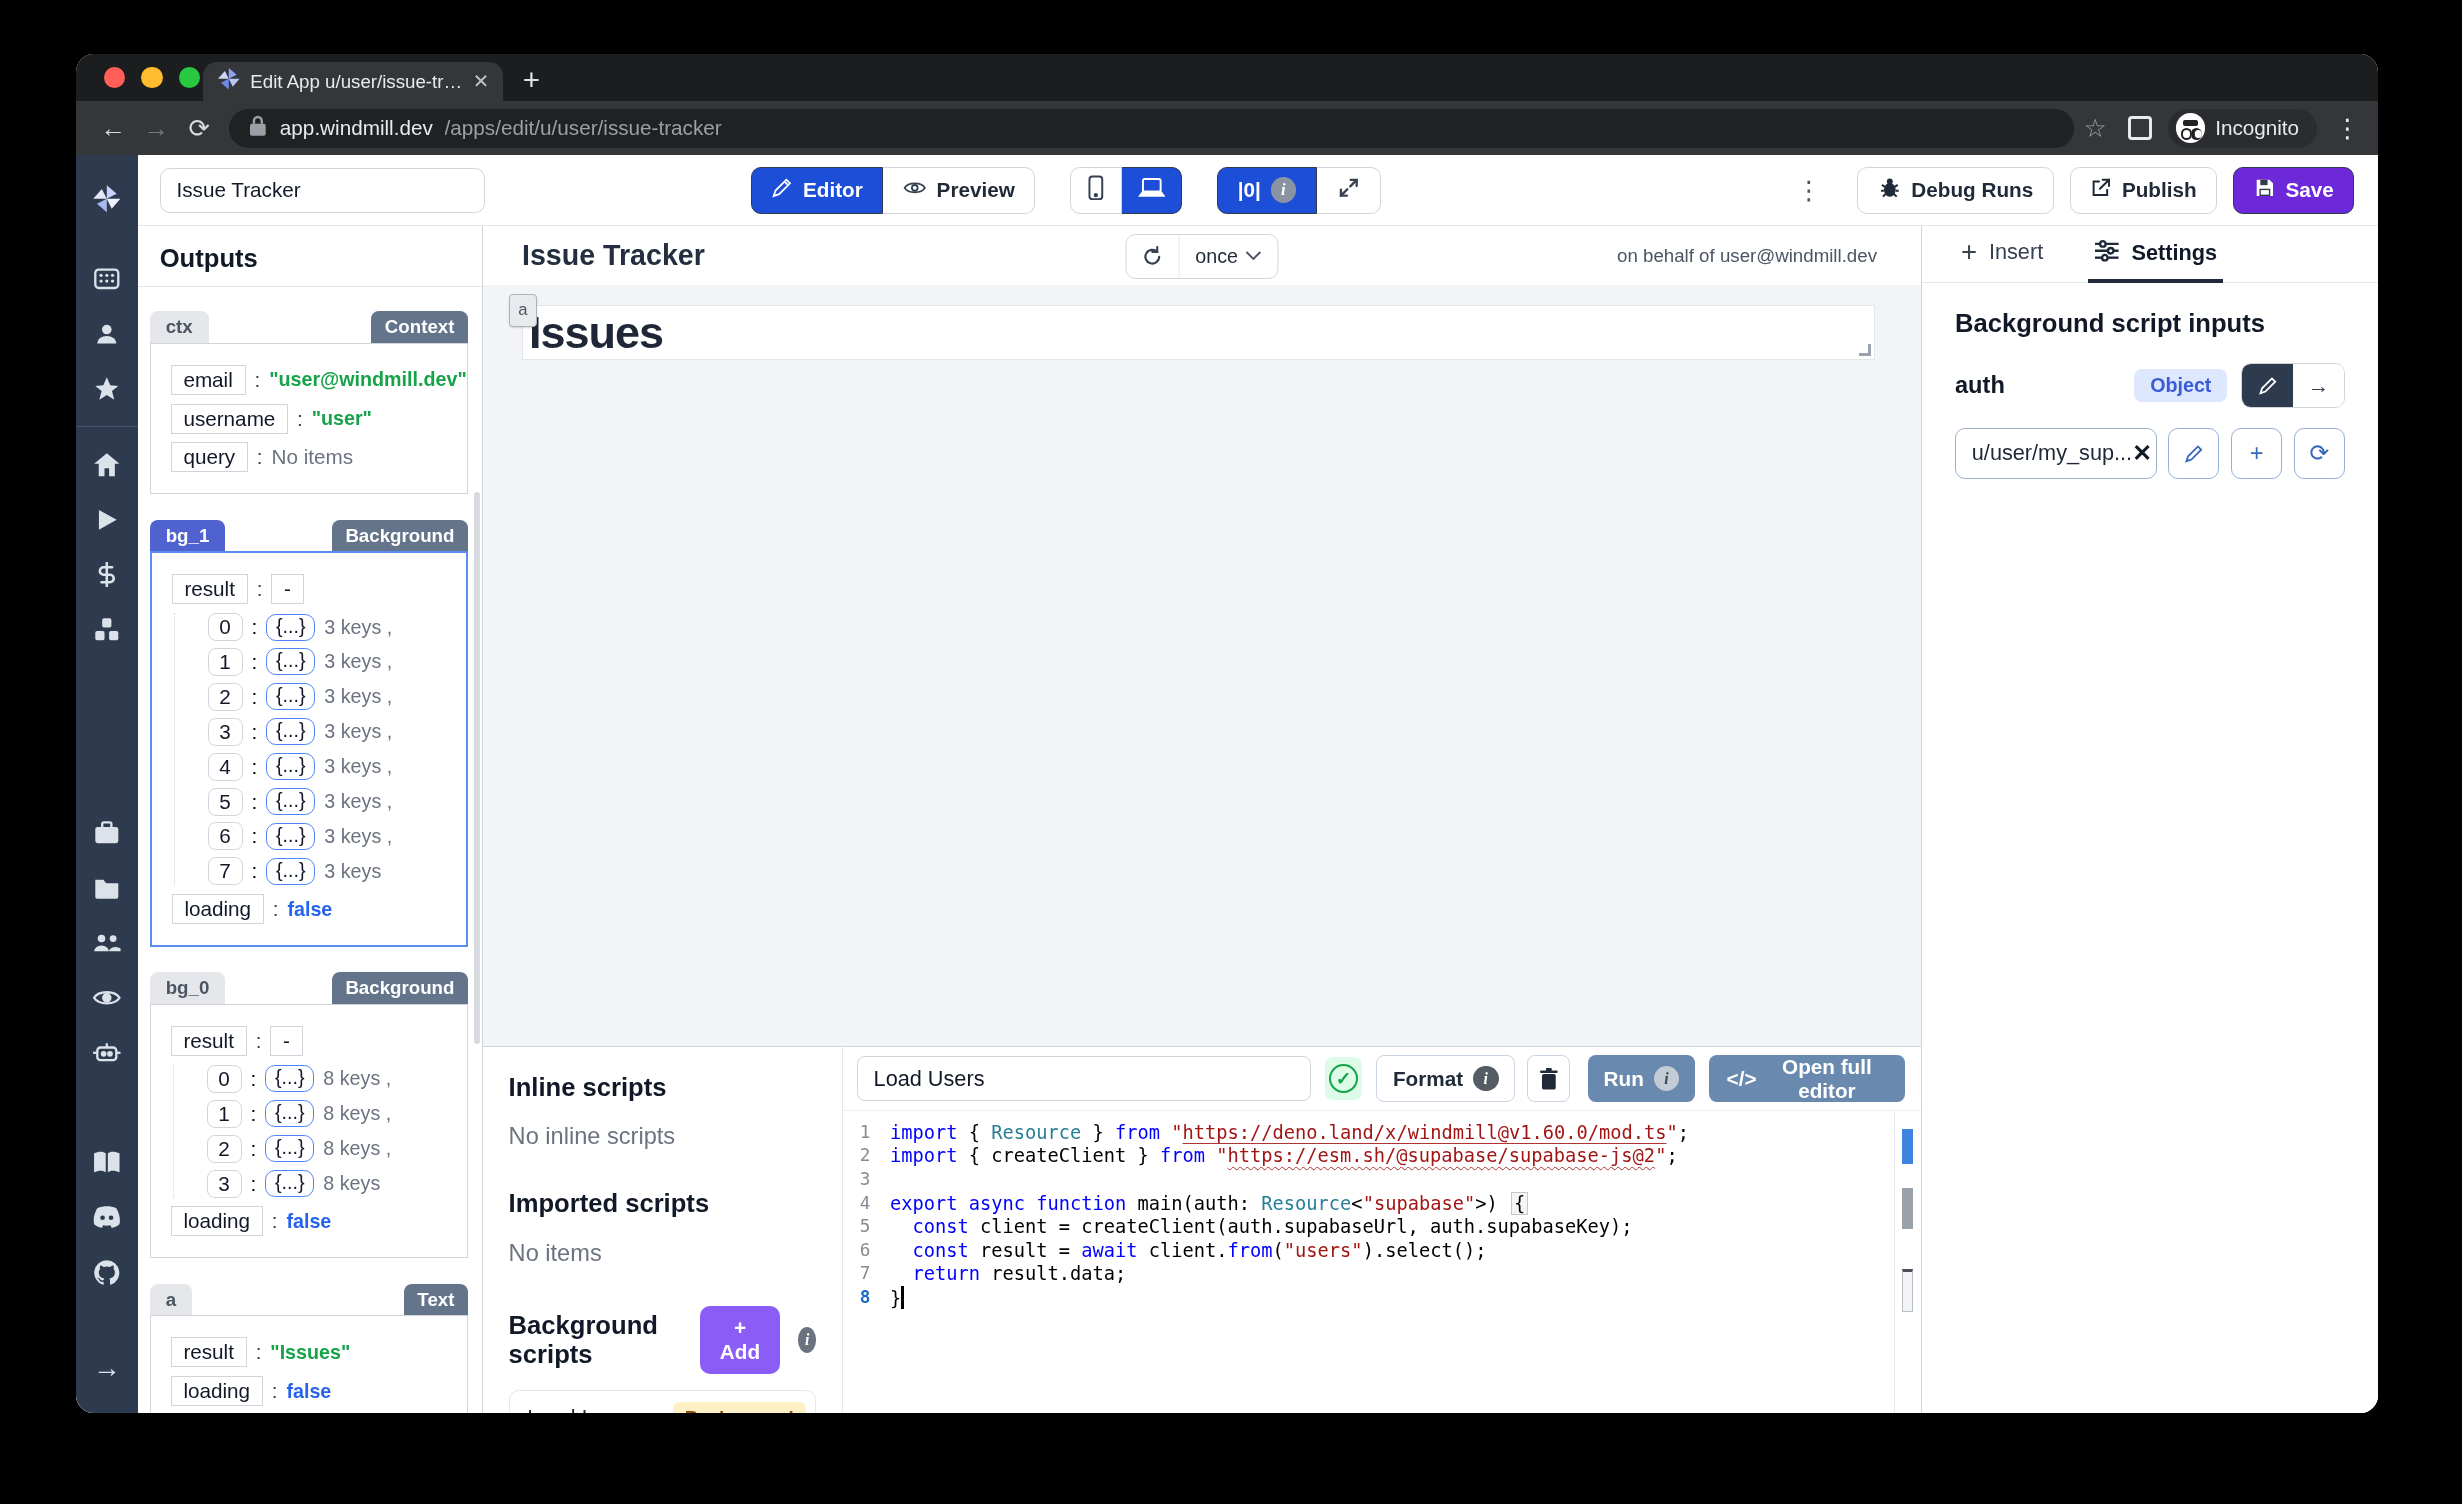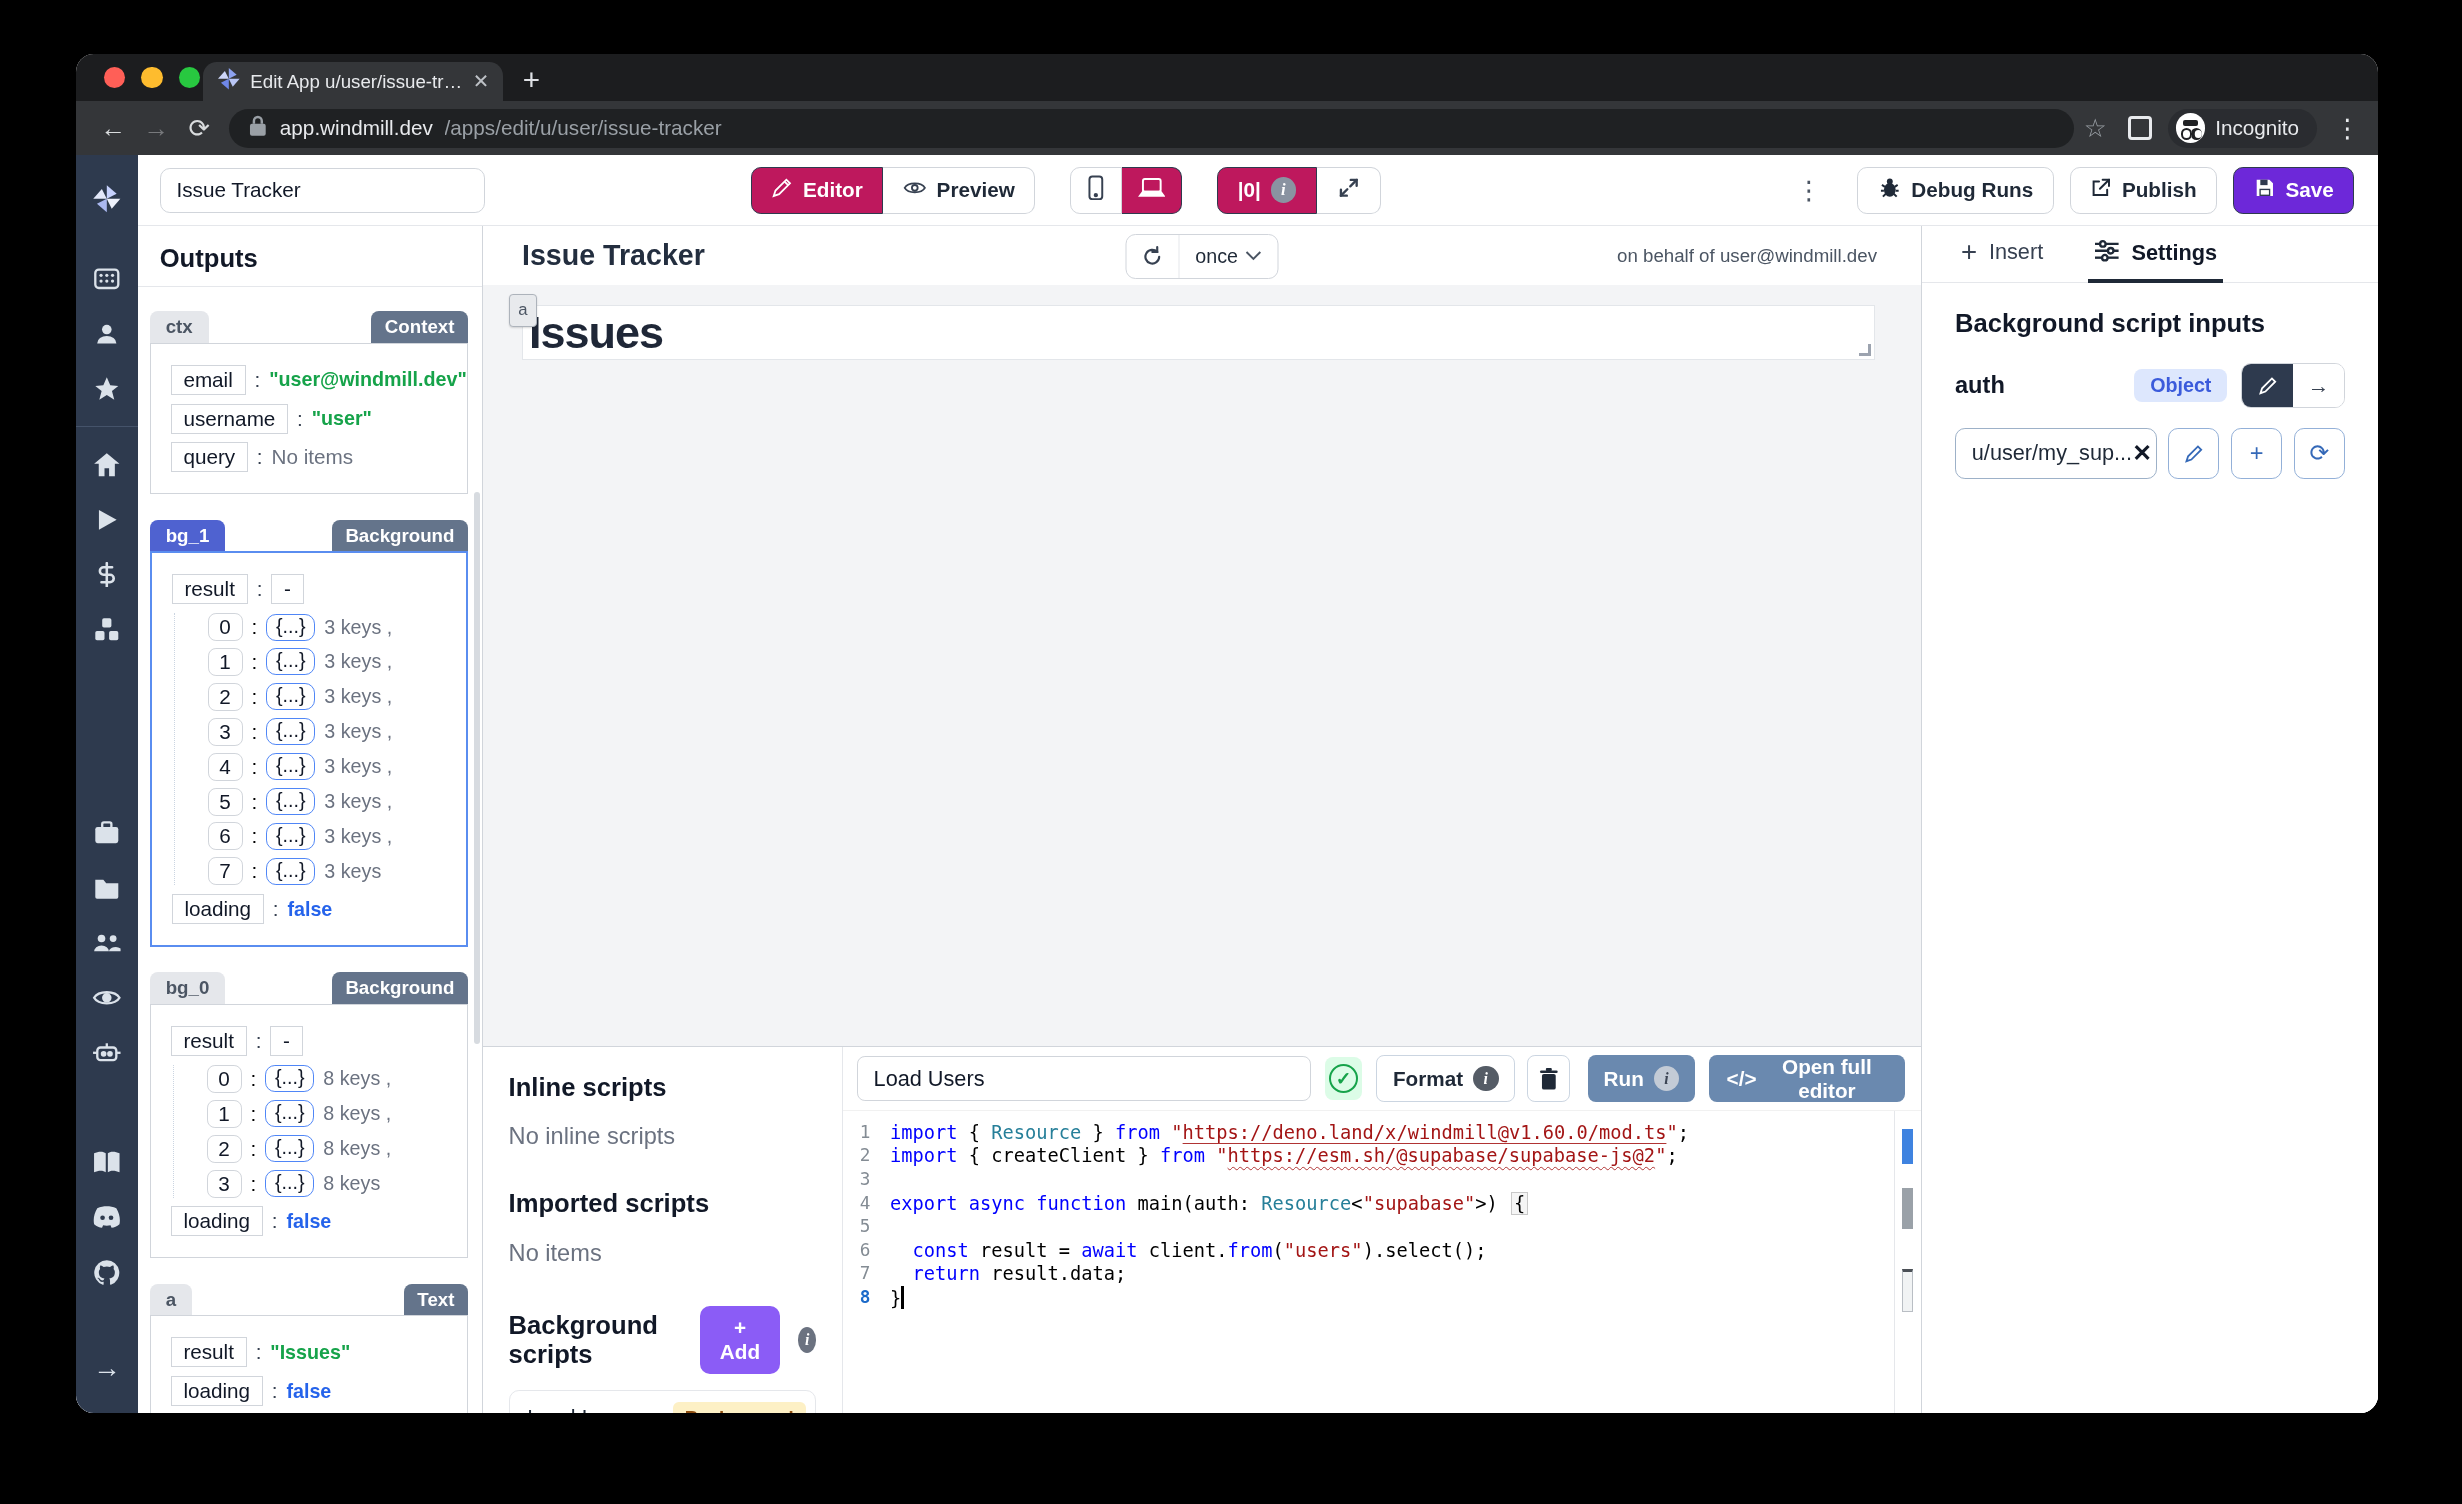--- a/index.html
+++ b/index.html
@@ -51,21 +51,21 @@
   .toolbar { height:71px; border-bottom:1px solid #e5e7eb; display:flex; align-items:center;
     padding:0 23.6px 0 21.7px; flex:none; background:#fff; }
   .appname { width:325px; height:45px; border:1px solid #d1d5db; border-radius:9.9px; padding:0 15.8px;
     font-size:20.7px; color:#111827; font-family:inherit; }
   .seg { display:flex; margin-left:266px; }
   .seg + .seg { margin-left:35px; }
   .seg-btn { height:47px; display:flex; align-items:center; gap:9.9px; padding:0 19.7px; font-size:20.7px;
     font-weight:600; color:#1f2937; background:#fff; border:1px solid #d1d5db; }
   .seg-btn:first-child { border-radius:9.9px 0 0 9.9px; }
   .seg-btn:last-child { border-radius:0 9.9px 9.9px 0; border-left:none; }
-  .seg-btn.dark { background:#be185d; color:#fff; border-color:#2e3a4e; }
+  .seg-btn.dark { background:#1d4ed8; color:#fff; border-color:#2e3a4e; }
   .info-dot { width:25.6px; height:25.6px; border-radius:50%; background:#8a93a1; color:#fff; font-size:16.7px;
     font-weight:700; display:inline-flex; align-items:center; justify-content:center; font-family:"Liberation Serif",serif; font-style:italic; }
   .tb-spacer { flex:1; }
   .tb-kebab { color:#4b5563; font-size:25.6px; margin-right:19.7px; }
   .tb-btn { height:47px; display:flex; align-items:center; gap:9.9px; padding:0 19.7px; font-size:20.7px; font-weight:600;
     color:#1f2937; background:#fff; border:1px solid #d1d5db; border-radius:9.9px; margin-left:15.8px; }
   .tb-btn.dark { background:#6d28d9; color:#fff; border-color:#2e3a4e; }
 
   
   .content { flex:1; display:flex; min-height:0; }
@@ -691,21 +691,21 @@
                   <span>&lt;/&gt;</span>
                   <span>Open full editor</span>
                 </button>
               </div>
               <div class="code-area">
                 <div id="code-lines">
                     <div class="cl"><span class="ln">1</span><span><span class="kw">import</span><span class="pl"> { </span><span class="type">Resource</span><span class="pl"> } </span><span class="kw">from</span><span class="pl"> </span><span class="str">"</span><span class="str link-solid">https://deno.land/x/windmill@v1.60.0/mod.ts</span><span class="str">"</span><span class="pl">;</span></span></div>
                     <div class="cl"><span class="ln">2</span><span><span class="kw">import</span><span class="pl"> { createClient } </span><span class="kw">from</span><span class="pl"> </span><span class="str">"</span><span class="str link-wavy">https://esm.sh/@supabase/supabase-js@2</span><span class="str">"</span><span class="pl">;</span></span></div>
                     <div class="cl"><span class="ln">3</span><span></span></div>
                     <div class="cl"><span class="ln">4</span><span><span class="kw">export</span><span class="pl"> </span><span class="kw">async</span><span class="pl"> </span><span class="kw">function</span><span class="pl"> main(auth: </span><span class="type">Resource</span><span class="pl">&lt;</span><span class="str">"supabase"</span><span class="pl">&gt;) </span><span class="pl brace">{</span></span></div>
-                    <div class="cl"><span class="ln">5</span></div>
+                    <div class="cl"><span class="ln">5</span><span><span class="pl">  </span><span class="kw">const</span><span class="pl"> client = createClient(auth.supabaseUrl, auth.supabaseKey);</span></span></div>
                     <div class="cl"><span class="ln">6</span><span><span class="pl">  </span><span class="kw">const</span><span class="pl"> result = </span><span class="kw">await</span><span class="pl"> client.</span><span class="kw">from</span><span class="pl">(</span><span class="str">"users"</span><span class="pl">).select();</span></span></div>
                     <div class="cl"><span class="ln">7</span><span><span class="pl">  </span><span class="kw">return</span><span class="pl"> result.data;</span></span></div>
                     <div class="cl"><span class="ln active">8</span><span><span class="pl">}</span><span class="cursor"></span></span></div>
                   </div>
                 <div class="code-divider"></div>
                 <div class="ovr ovr-blue"></div>
                 <div class="ovr ovr-gray"></div>
                 <div class="ovr ovr-thumb"></div>
               </div>
             </div>

